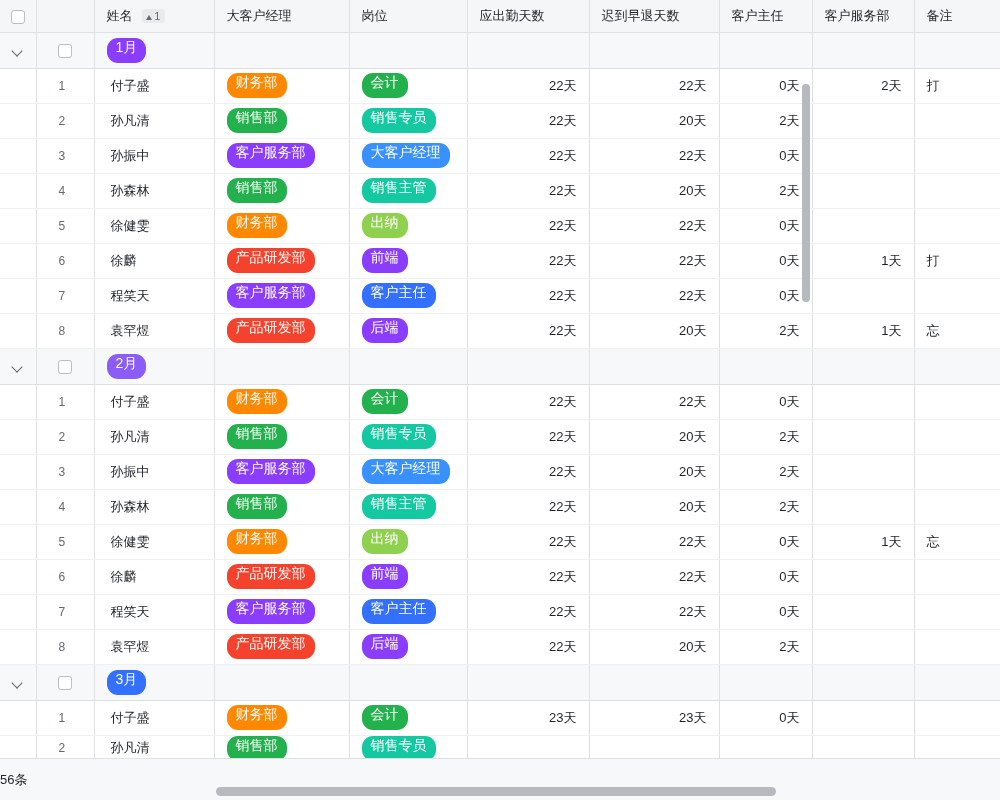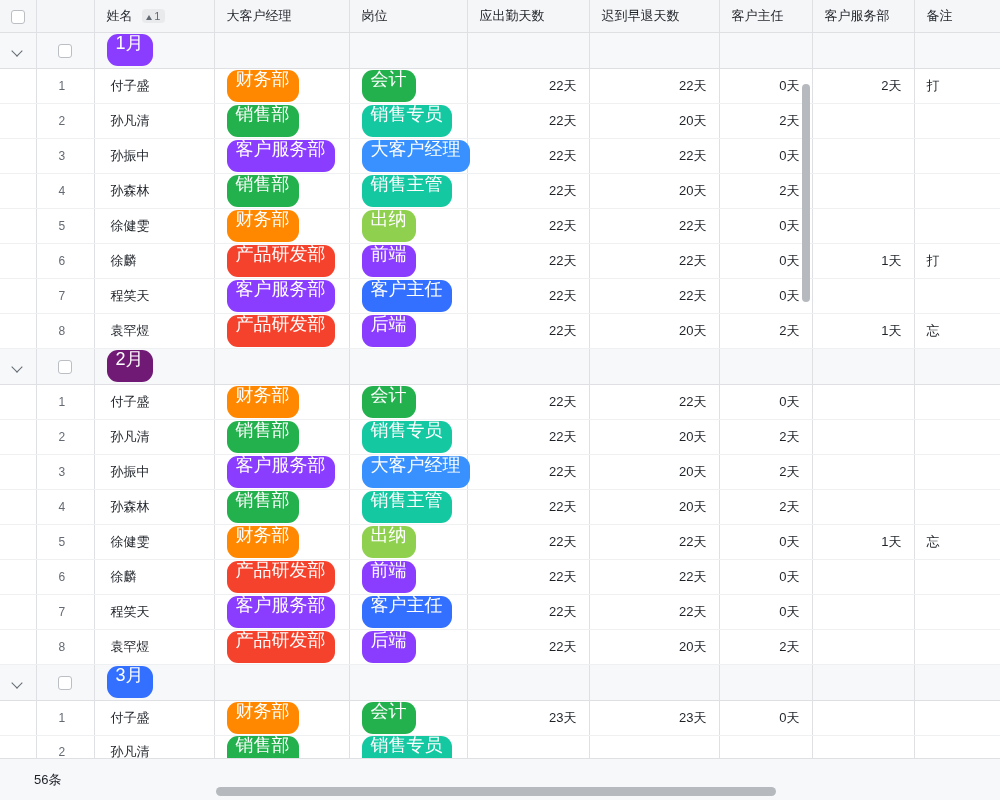--- a/index.html
+++ b/index.html
@@ -89,23 +89,23 @@
     left: 1px; top: 2px;
     width: 7px; height: 7px;
     border-right: 1.6px solid #646a73;
     border-bottom: 1.6px solid #646a73;
     transform: rotate(45deg);
   }
 
   
   .pill {
     display: inline-block;
-    padding: 2px 9px 15px;
+    padding: 2px 9px 8px;
     border-radius: 11px;
-    font-size: 18px;
+    font-size: 14px;
     color: #fff;
     line-height: 15px;
     white-space: nowrap;
   }
 
   
   .sortchip {
     display: inline-block;
     margin-left: 6px;
     background: #e9eaec;
@@ -132,21 +132,20 @@
   #bottom-bar {
     position: absolute;
     left: 0; bottom: 0;
     width: 1000px; height: 42px;
     background: #f7f8fa;
     border-top: 1px solid #dee0e3;
     display: flex;
     align-items: center;
   }
   #count-label {
-    margin-left: 34px;
     font-size: 13px;
     color: #1f2329;
   }
   #hscroll-track {
     position: absolute;
     left: 216px; bottom: 4px;
     width: 784px; height: 9px;
   }
   #hscroll-thumb {
     position: absolute;
@@ -323,21 +322,21 @@
             <td><span class="pill" style="background:#8b3dff">后端</span></td>
             <td class="numeric">22天</td>
             <td class="numeric">20天</td>
             <td class="numeric">2天</td>
             <td class="numeric">1天</td>
             <td class="clip-note">忘</td>
           </tr>
           <tr class="group">
             <td class="ck"><span class="chev"></span></td>
             <td class="ck"><span class="cb"></span></td>
-            <td><span class="pill" style="background:#701a75">2月</span></td>
+            <td><span class="pill" style="background:#8b5cf6">2月</span></td>
             <td></td>
             <td></td>
             <td></td>
             <td></td>
             <td></td>
             <td></td>
             <td></td>
           </tr>
           <tr>
             <td class="ck"></td>

